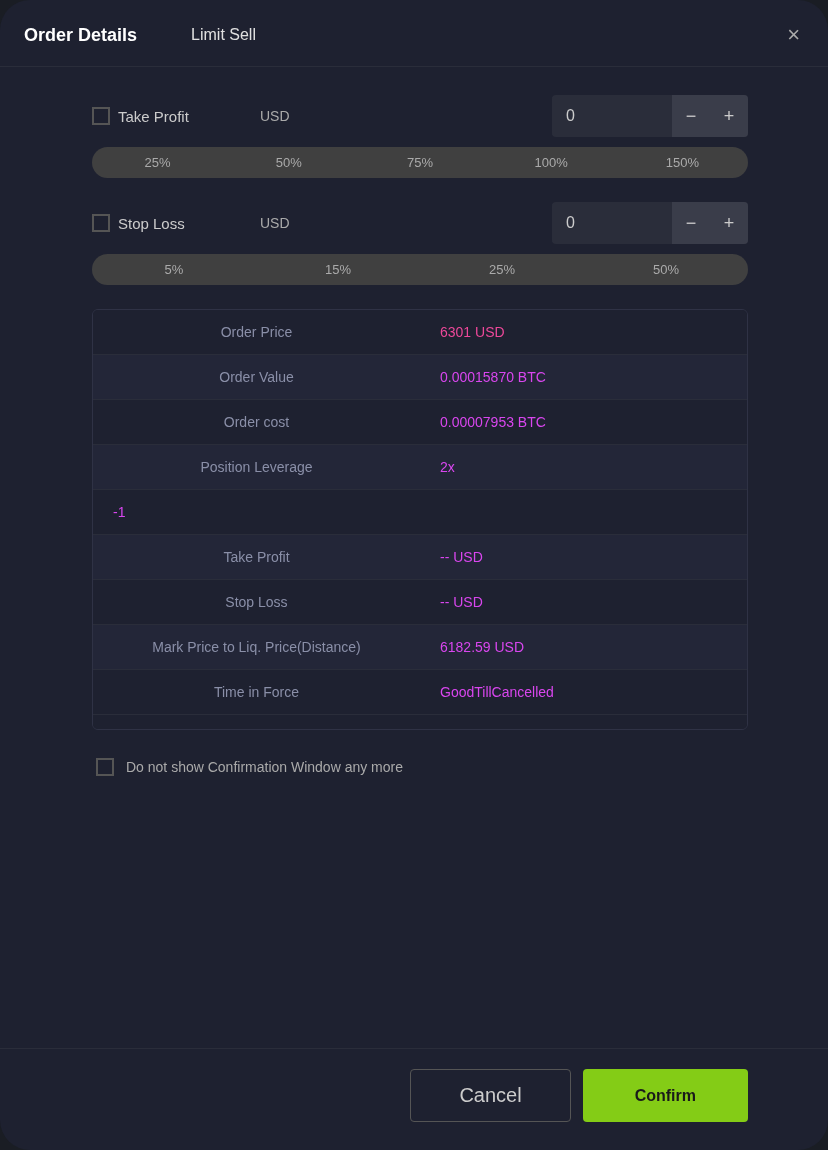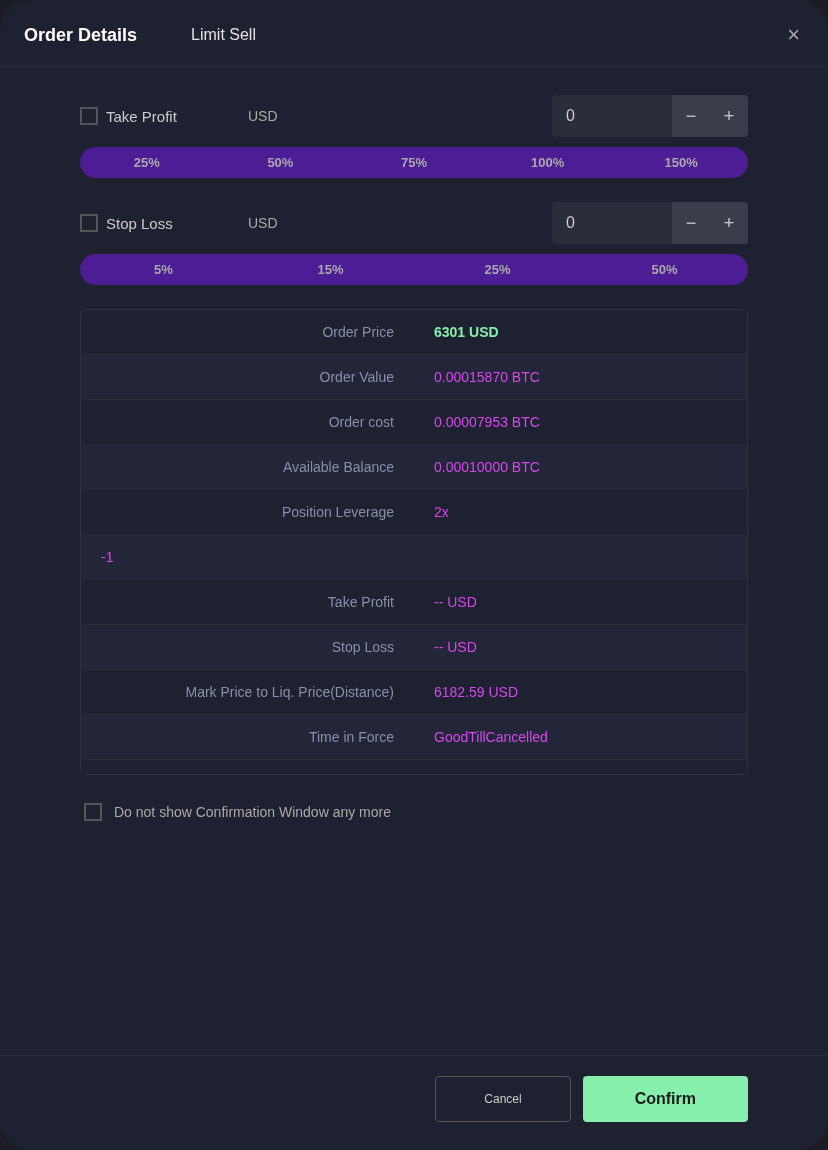--- a/index.html
+++ b/index.html
@@ -45,20 +45,21 @@
       border: none;
       color: #aaa;
       font-size: 22px;
       cursor: pointer;
       line-height: 1;
       padding: 4px;
     }
     .modal-body {
       padding: 28px 80px 24px 80px;
       flex: 1;
+      margin-left: 12px;
     }
     .tp-sl-section {
       margin-bottom: 20px;
     }
     .tp-sl-row {
       display: flex;
       align-items: center;
       margin-bottom: 10px;
     }
     .checkbox-wrapper {
@@ -115,26 +116,25 @@
       cursor: pointer;
       display: flex;
       align-items: center;
       justify-content: center;
       flex-shrink: 0;
     }
     .stepper-btn:first-child {
       border-right: 1px solid #555;
     }
     .percent-bar {
-      background: #4c1d95;
+      background: #404040;
       border-radius: 20px;
       display: flex;
       padding: 6px 0;
       margin-bottom: 24px;
-      font-weight: bold;
     }
     .percent-option {
       flex: 1;
       text-align: center;
       font-size: 13px;
       color: #aaa;
       cursor: pointer;
       padding: 2px 0;
     }
     .order-details-table {
@@ -153,33 +153,33 @@
       border-bottom: none;
     }
     .table-row:nth-child(odd) {
       background: #1e2130;
     }
     .table-row:nth-child(even) {
       background: #232638;
     }
     .row-label {
       flex: 1;
-      text-align: right;
+      text-align: center;
       font-size: 14px;
       color: #8a8fa8;
       padding-right: 40px;
     }
     .row-value {
       flex: 1;
       font-size: 14px;
       color: #d946ef;
     }
     .row-value.highlight {
-      color: #86efac;
-      font-weight: 700;
+      color: #ec4899;
+      font-weight: 400;
     }
     .empty-row {
       height: 14px;
       background: #1e2130;
     }
     .footer-checkbox-row {
       display: flex;
       align-items: center;
       gap: 12px;
       margin-bottom: 32px;
@@ -202,28 +202,28 @@
       display: flex;
       justify-content: flex-end;
       gap: 12px;
       padding: 20px 80px 28px 80px;
       border-top: 1px solid #2a2d3a;
     }
     .cancel-btn {
       background: transparent;
       border: 1px solid #555;
       color: #ccc;
-      font-size: 12px;
+      font-size: 20px;
       padding: 14px 48px;
       border-radius: 4px;
       cursor: pointer;
       font-weight: 500;
     }
     .confirm-btn {
-      background: #86efac;
+      background: #84cc16;
       border: none;
       color: #1a1a1a;
       font-size: 16px;
       font-weight: 700;
       padding: 14px 52px;
       border-radius: 4px;
       cursor: pointer;
     }
   </style>
 </head>
@@ -290,24 +290,20 @@
         </div>
         <div class="table-row">
           <span class="row-label">Order Value</span>
           <span class="row-value">0.00015870 BTC</span>
         </div>
         <div class="table-row">
           <span class="row-label">Order cost</span>
           <span class="row-value">0.00007953 BTC</span>
         </div>
         <div class="table-row">
-          <span class="row-label">Available Balance</span>
-          <span class="row-value">0.00010000 BTC</span>
-        </div>
-        <div class="table-row">
           <span class="row-label">Position Leverage</span>
           <span class="row-value">2x</span>
         </div>
         <div class="table-row">
           <span class="row-value">-1</span>
         </div>
         <div class="table-row">
           <span class="row-label">Take Profit</span>
           <span class="row-value">-- USD</span>
         </div>

